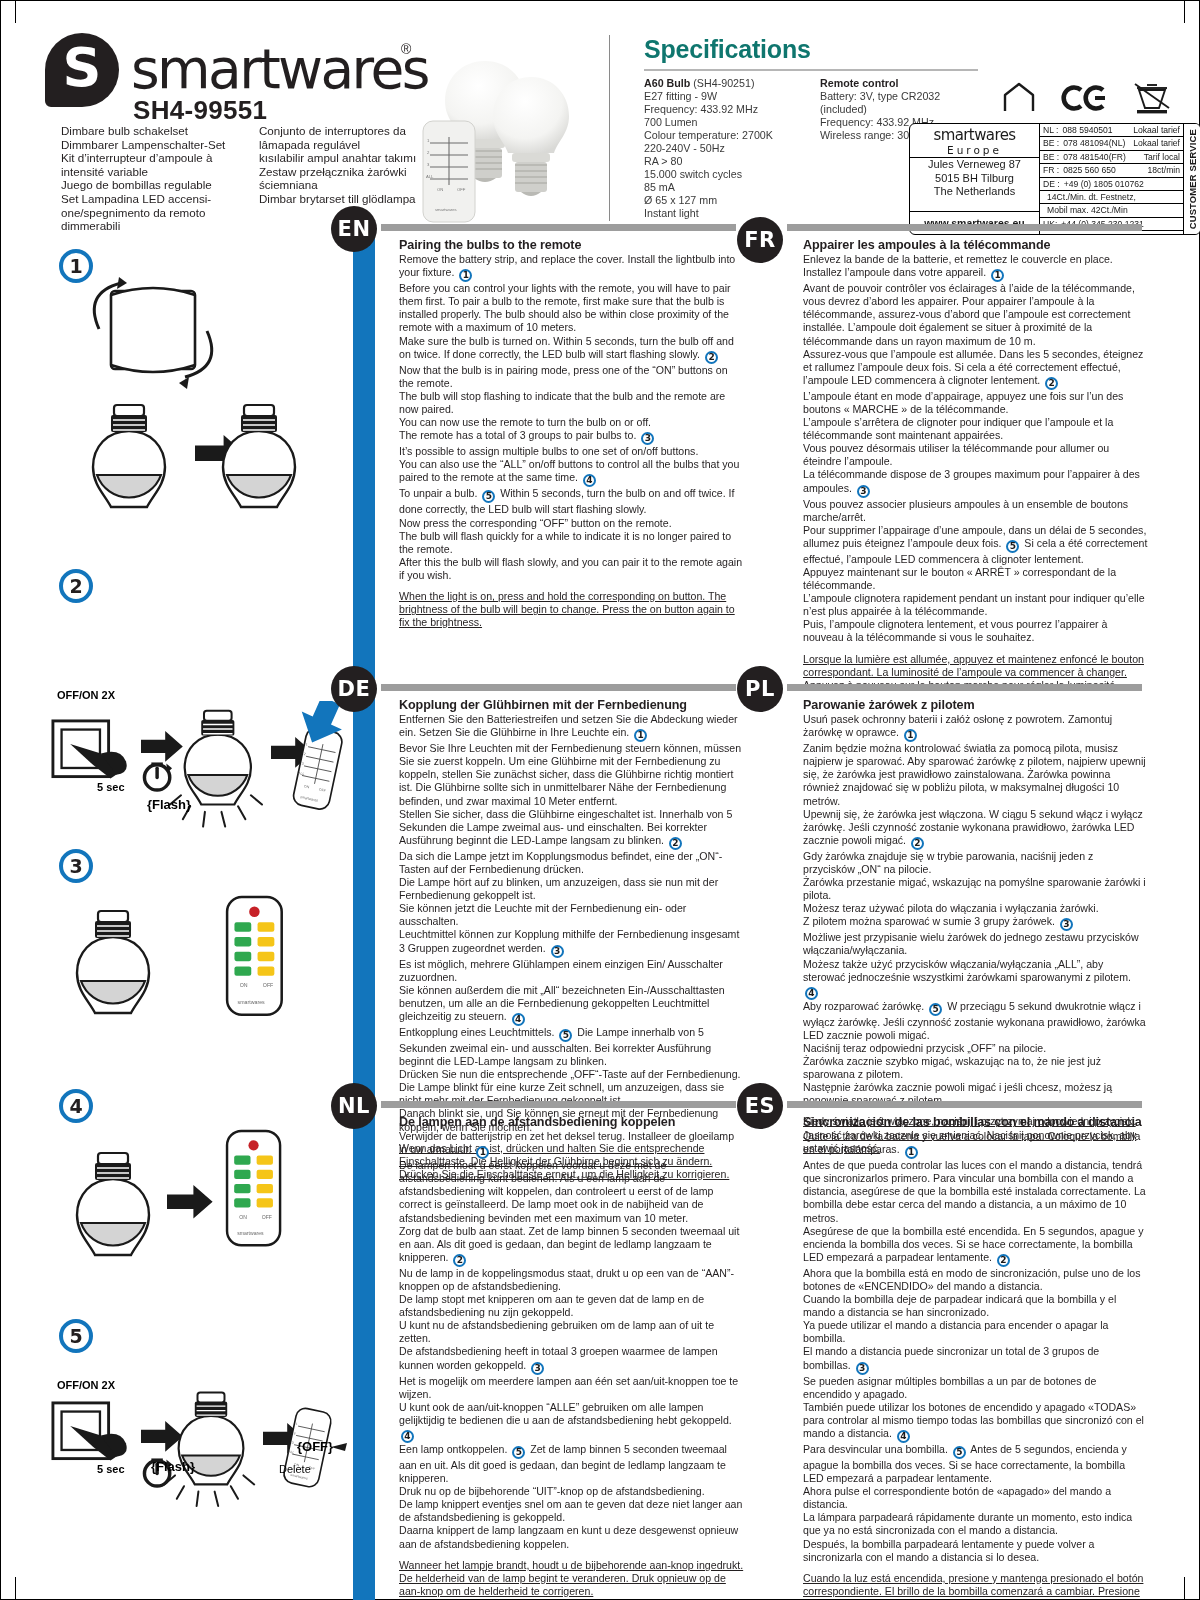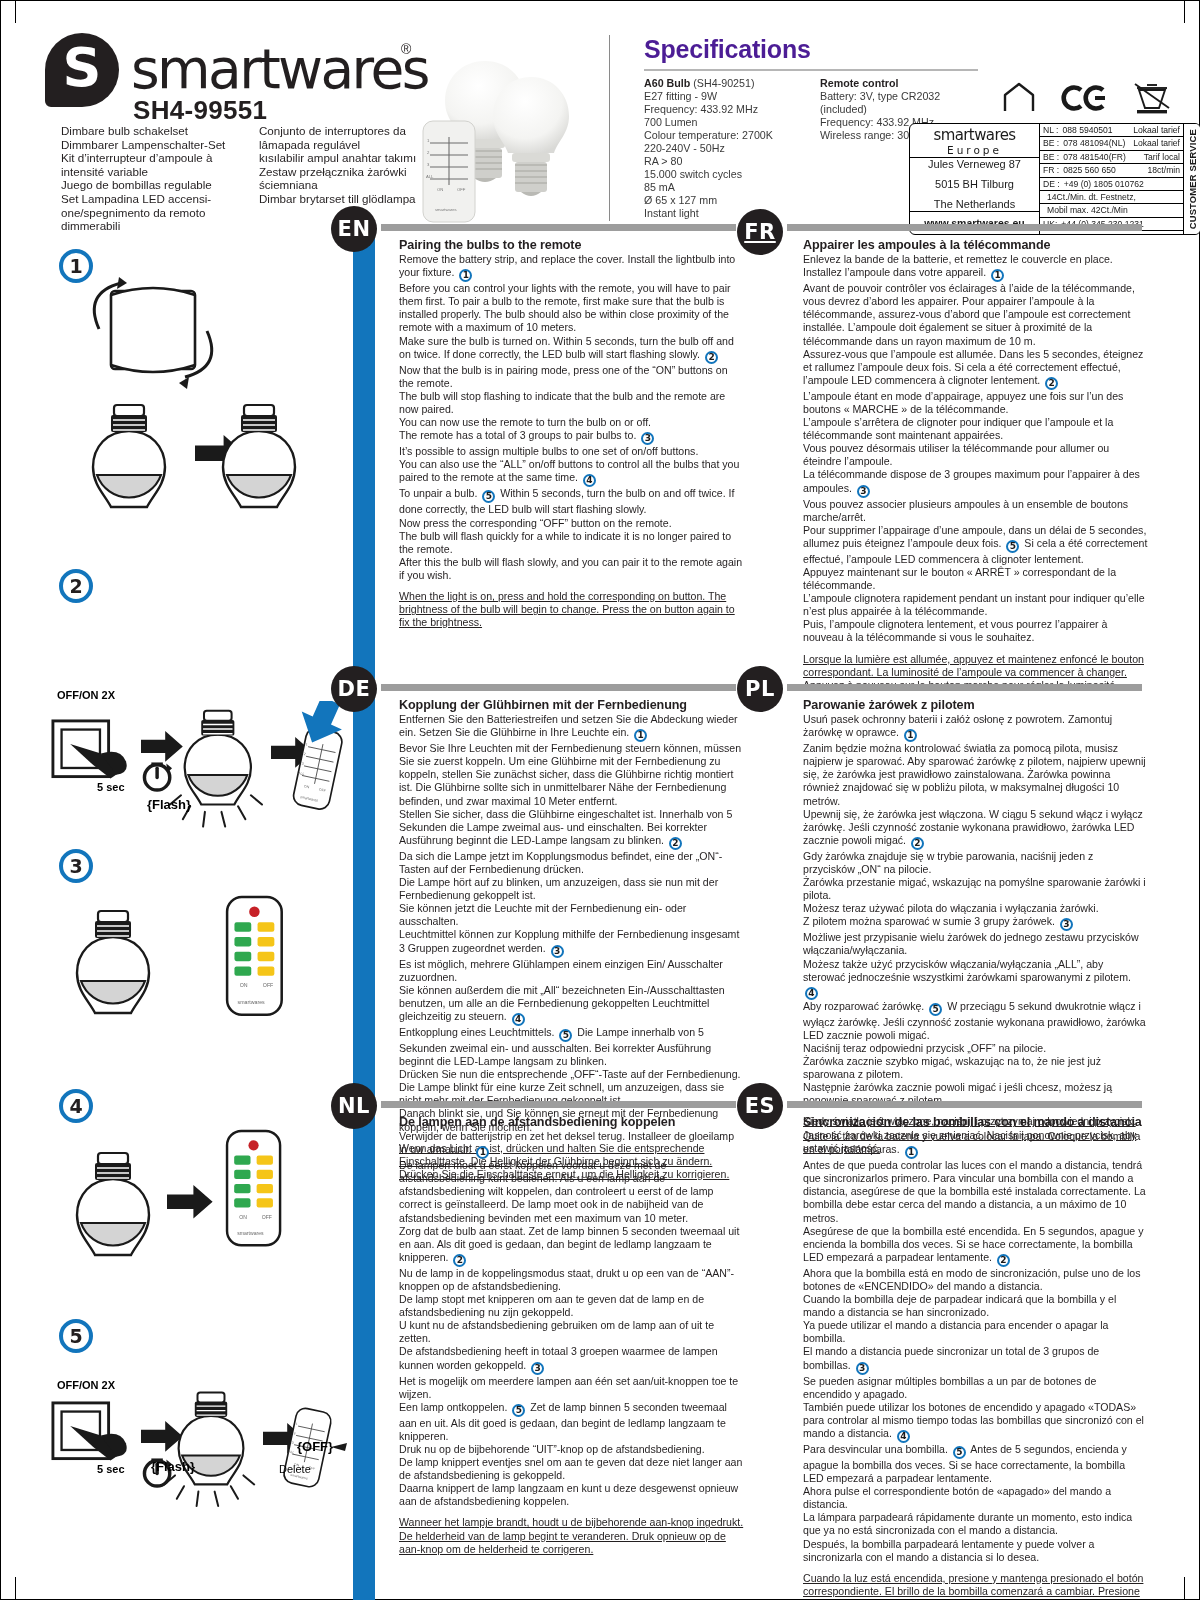--- a/index.html
+++ b/index.html
@@ -54,39 +54,39 @@
 
   .bulbs-img { position:absolute; left:398px; top:18px; width:160px; height:180px; }
   .remote-img { position:absolute; left:384px; top:90px; width:56px; height:105px; }
 
   
   .spec {
     position:absolute; left:572px; top:6px; width:382px; height:186px;
     border-left:1px solid #8a8a8a;
     padding-left:34px;
   }
-  .spec h1 { margin:0; font-size:25px; font-weight:bold; color:#4c1d95; letter-spacing:-.2px;}
+  .spec h1 { margin:0; font-size:25px; font-weight:bold; color:#0f766e; letter-spacing:-.2px;}
   .spec-rule { margin:5px 0 6px 0; height:2px; background:#b6b6b6; width:334px; }
   .spec-cols { display:flex; gap:16px; }
   .spec-col { width:160px; }
   .spec-col .t { font-size:10.7px; line-height:13px; color:#3a3a3a; }
   .spec-col .t b { color:#231f20; }
   .icon-row { position:absolute; left:962px; top:52px; width:200px; height:34px; }
   .addr {
     position:absolute; left:872px; top:94px; width:292px; height:112px;
     border:1.6px solid #000; border-radius:6px; display:flex; overflow:hidden;
     background:#fff;
   }
   .addr-left { width:130px; border-right:1.4px solid #000; display:flex; flex-direction:column; }
   .addr-l1 { height:34px; border-bottom:1.4px solid #000; display:flex; flex-direction:column;
              align-items:center; justify-content:center; }
   .addr-l1 .w { font-size:15px; letter-spacing:-.6px; font-family:"DejaVu Sans", sans-serif; }
   .addr-l1 .e { font-size:10.5px; letter-spacing:3px; font-family:"DejaVu Sans", sans-serif; }
   .addr-l2 { flex:1; border-bottom:1.4px solid #000; display:flex; flex-direction:column;
-             align-items:center; justify-content:space-between; font-size:11px; line-height:13.5px; }
+             align-items:center; justify-content:flex-start; font-size:11px; line-height:13.5px; }
   .addr-l3 { height:22px; display:flex; align-items:center; justify-content:center;
              font-size:10.5px; font-weight:bold; }
   .addr-mid { flex:1; display:flex; flex-direction:column; }
   .addr-row { border-bottom:1px solid #000; font-size:8.6px; line-height:10.4px;
               padding:1px 3px; display:flex; justify-content:space-between; white-space:nowrap; }
   .addr-row:last-child { border-bottom:none; }
   .addr-row .lbl { }
   .addr-row .val { padding-left:4px; }
   .addr-right {
     width:17px; border-left:1.4px solid #000; background:#fff;
@@ -588,21 +588,21 @@
         <p>You can now use the remote to turn the bulb on or off.</p>
         <p>The remote has a total of 3 groups to pair bulbs to. <span class="num">3</span></p>
         <p>It’s possible to assign multiple bulbs to one set of on/off buttons.</p>
         <p>You can also use the “ALL” on/off buttons to control all the bulbs that you paired to the remote at the same time. <span class="num">4</span></p>
         <p>To unpair a bulb. <span class="num">5</span> Within 5 seconds, turn the bulb on and off twice. If done correctly, the LED bulb will start flashing slowly.</p>
         <p>Now press the corresponding “OFF” button on the remote.</p>
         <p>The bulb will flash quickly  for a while to indicate it is no longer paired to the remote.</p>
         <p>After this the bulb will flash slowly, and you can pair it to the remote again if you wish.</p>
         <p class="u">When the light is on, press and hold the corresponding on button. The brightness of the bulb will begin to change. Press the on button again to fix the brightness.</p>
       </div>
-      <div class="badge" style="left: 736px; top: 208px; text-decoration: underline;">FR</div>
+      <div class="badge" style="left: 736px; top: 216px;">FR</div>
       <div class="hrule" style="left: 786px; top: 223px; width: 355px;"></div>
       <div class="lang-block" style="left: 802px; top: 237px;">
         <h2>Appairer les ampoules à la télécommande</h2>
         <p>Enlevez la bande de la batterie, et remettez le couvercle en place. Installez l’ampoule dans votre appareil. <span class="num">1</span></p>
         <p>Avant de pouvoir contrôler vos éclairages à l’aide de la télécommande, vous devrez d’abord les appairer. Pour appairer l’ampoule à la télécommande, assurez-vous d’abord que l’ampoule est correctement installée. L’ampoule doit également se situer à proximité de la télécommande dans un rayon maximum de 10 m.</p>
         <p>Assurez-vous que l’ampoule est allumée. Dans les 5 secondes, éteignez et rallumez l’ampoule deux fois. Si cela a été correctement effectué, l’ampoule LED commencera à clignoter lentement. <span class="num">2</span></p>
         <p>L’ampoule étant en mode d’appairage, appuyez une fois sur l’un des boutons « MARCHE » de la télécommande.</p>
         <p>L’ampoule s’arrêtera de clignoter pour indiquer que l’ampoule et la télécommande sont maintenant appairées.</p>
         <p>Vous pouvez désormais utiliser la télécommande pour allumer ou éteindre l’ampoule.</p>
         <p>La télécommande dispose de 3 groupes maximum pour l’appairer à des ampoules. <span class="num">3</span></p>
@@ -656,20 +656,21 @@
       <div class="lang-block" style="left: 398px; top: 1114px;">
         <h2>De lampen aan de afstandsbediening koppelen</h2>
         <p>Verwijder de batterijstrip en zet het deksel terug. Installeer de gloeilamp in uw armatuur. <span class="num">1</span></p>
         <p>De lampen moet u eerst koppelen voordat u deze met de afstandsbediening kunt bedienen. Als u een lamp aan de afstandsbediening wilt koppelen, dan controleert u eerst of de lamp correct is geïnstalleerd. De lamp moet ook in de nabijheid van de afstandsbediening bevinden met een maximum van 10 meter.</p>
         <p>Zorg dat de bulb aan staat. Zet de lamp binnen 5 seconden tweemaal uit en aan. Als dit goed is gedaan, dan begint de ledlamp langzaam te knipperen. <span class="num">2</span></p>
         <p>Nu de lamp in de koppelingsmodus staat, drukt u op een van de “AAN”-knoppen op de afstandsbediening.</p>
         <p>De lamp stopt met knipperen om aan te geven dat de lamp en de afstandsbediening nu zijn gekoppeld.</p>
         <p>U kunt nu de afstandsbediening gebruiken om de lamp aan of uit te zetten.</p>
         <p>De afstandsbediening heeft in totaal 3 groepen waarmee de lampen kunnen worden gekoppeld. <span class="num">3</span></p>
         <p>Het is mogelijk om meerdere lampen aan één set aan/uit-knoppen toe te wijzen.</p>
+        <p>U kunt ook de aan/uit-knoppen “ALLE” gebruiken om alle lampen gelijktijdig te bedienen die u aan de afstandsbediening hebt gekoppeld. <span class="num">4</span></p>
         <p>Een lamp ontkoppelen. <span class="num">5</span> Zet de lamp binnen 5 seconden tweemaal aan en uit. Als dit goed is gedaan, dan begint de ledlamp langzaam te knipperen.</p>
         <p>Druk nu op de bijbehorende “UIT”-knop op de afstandsbediening.</p>
         <p>De lamp knippert eventjes snel om aan te geven dat deze niet langer aan de afstandsbediening is gekoppeld.</p>
         <p>Daarna knippert de lamp langzaam en kunt u deze desgewenst opnieuw aan de afstandsbediening koppelen.</p>
         <p class="u">Wanneer het lampje brandt, houdt u de bijbehorende aan-knop ingedrukt. De helderheid van de lamp begint te veranderen. Druk opnieuw op de aan-knop om de helderheid te corrigeren.</p>
       </div>
       <div class="badge" style="left: 736px; top: 1082px;">ES</div>
       <div class="hrule" style="left: 786px; top: 1100px; width: 355px;"></div>
       <div class="lang-block" style="left: 802px; top: 1114px;">
         <h2>Sincronización de las bombillas con el mando a distancia</h2>

